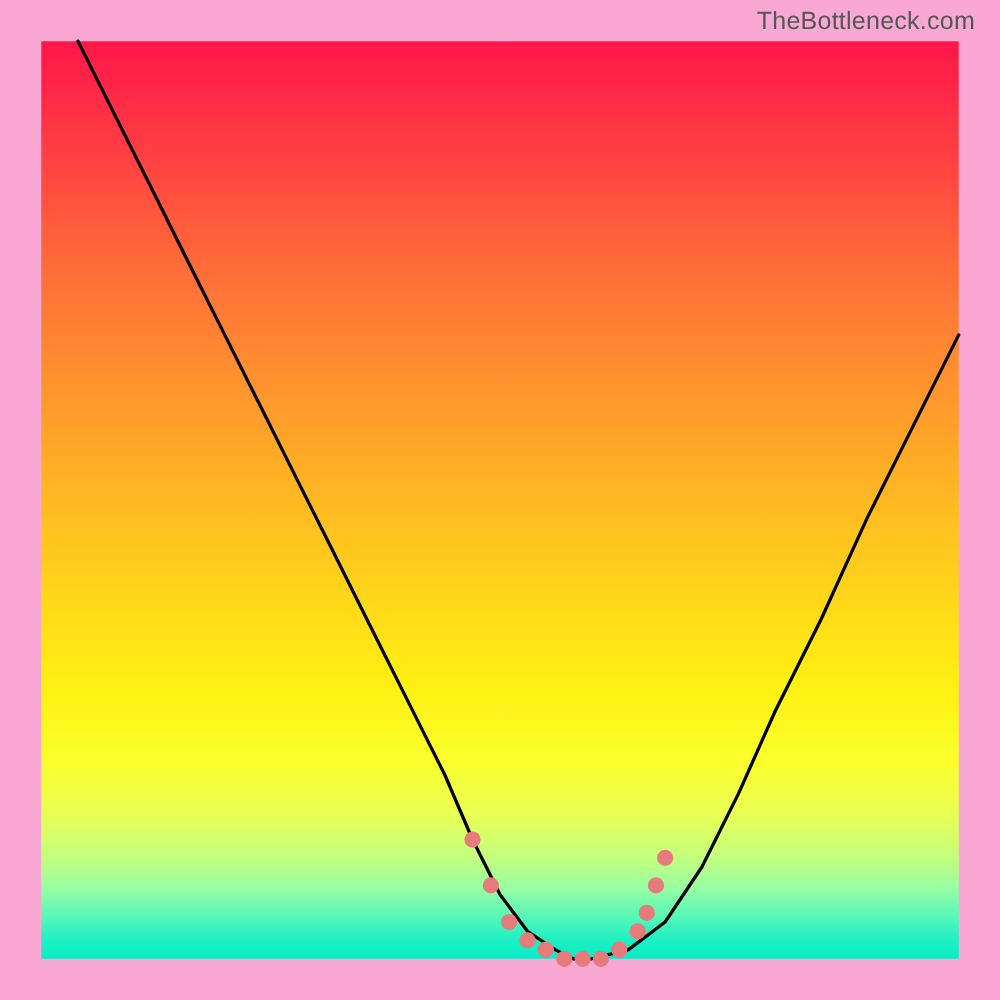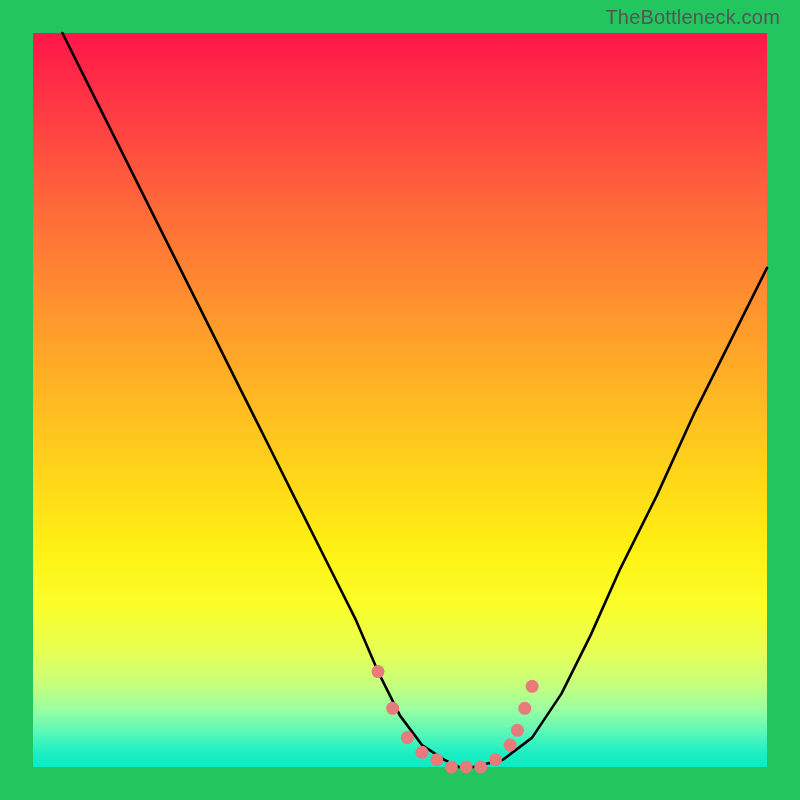--- a/index.html
+++ b/index.html
@@ -7,21 +7,21 @@
     padding: 0;
     width: 800px;
     height: 800px;
     background: #000;
     overflow: hidden;
     font-family: Arial, Helvetica, sans-serif;
   }
   .frame {
     width: 800px;
     height: 800px;
-    background: #22c55e;
+    background: #f9a8d4;
     position: relative;
   }
   .watermark {
     position: absolute;
     top: 6px;
     right: 20px;
     color: #555;
     font-size: 20px;
     font-weight: 500;
     letter-spacing: 0.2px;

